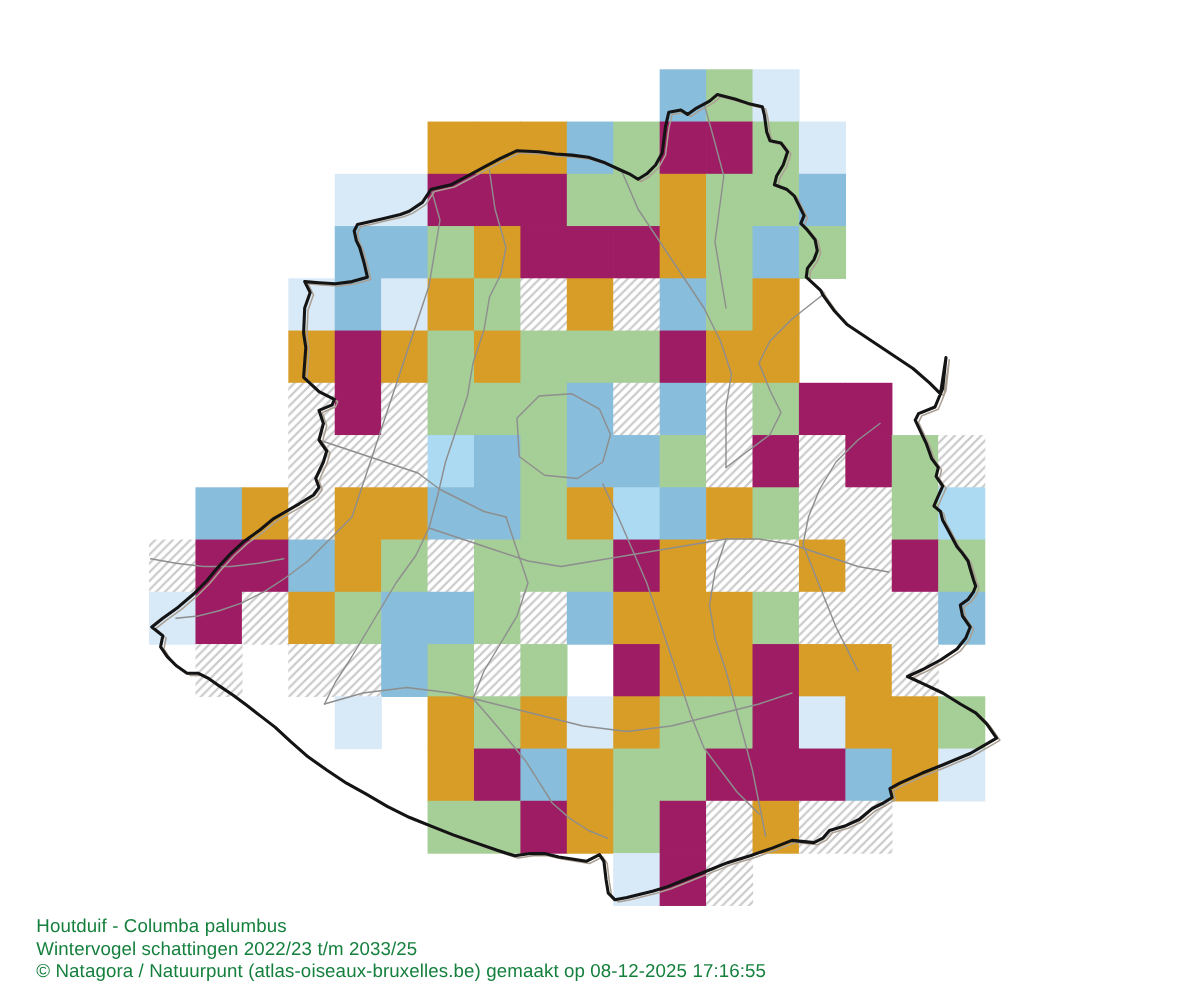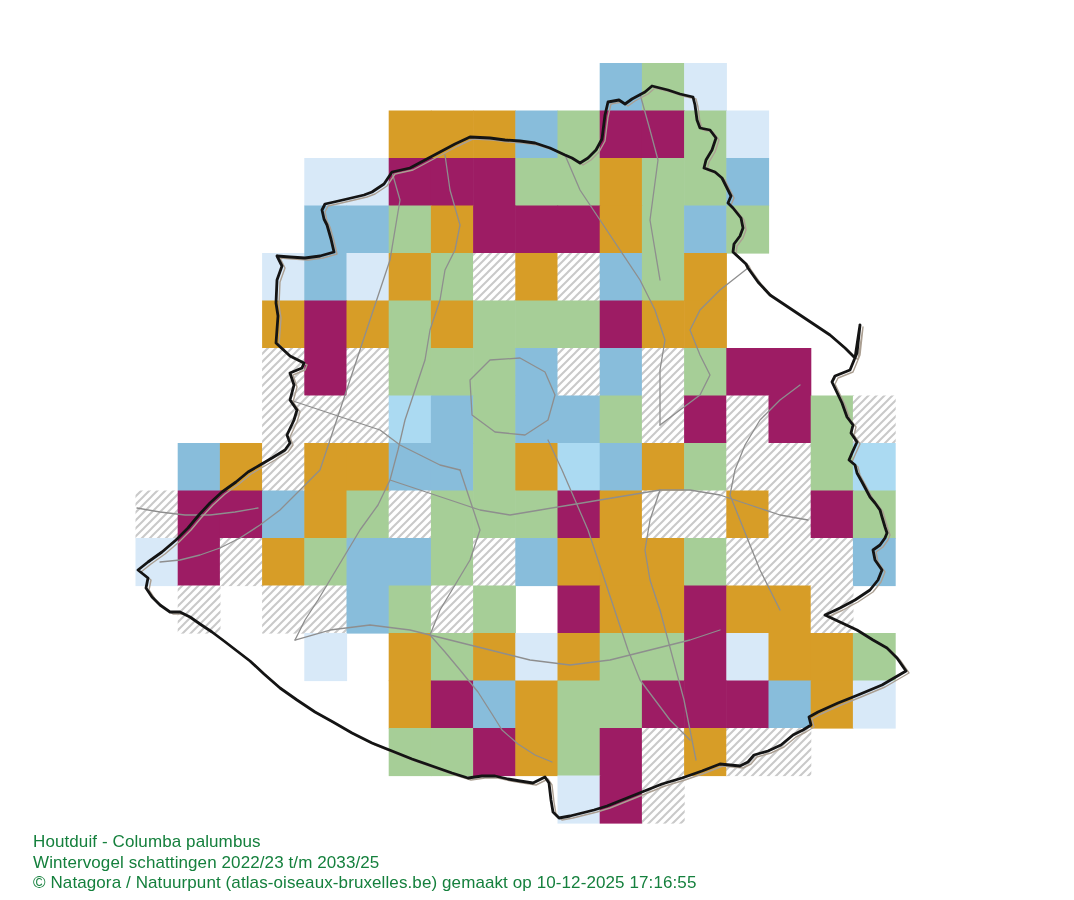--- a/index.html
+++ b/index.html
@@ -238,15 +238,15 @@
         <polyline points="460,470 470,500 480,530 470,560 455,585 440,610 430,635 445,652 460,670 478,692 492,714 502,730 518,744 535,755 552,762" fill="none" stroke="#8e8e8e" stroke-width="1.3" stroke-linejoin="round" stroke-linecap="round"></polyline>
         <polyline points="660,490 650,520 645,550 650,580 660,610 668,640 676,670 684,700 690,730 696,760" fill="none" stroke="#8e8e8e" stroke-width="1.3" stroke-linejoin="round" stroke-linecap="round"></polyline>
         <polyline points="137,508 160,512 185,515 210,515 235,512 258,508" fill="none" stroke="#8e8e8e" stroke-width="1.3" stroke-linejoin="round" stroke-linecap="round"></polyline>
       </g>
       <polyline points="277,256 282,266 277,280 276,303 278,316 276,343 290,356 304,363 302,368 290,373 294,385 290,400 297,410 294,420 287,435 290,443 285,450 272,458 260,465 248,472 236,482 222,492 210,503 198,516 188,528 176,540 162,552 148,562 138,570 148,578 146,588 152,597 160,605 170,612 180,612 190,617 200,624 212,632 224,641 237,651 250,661 264,674 280,688 297,700 315,712 333,722 352,733 372,743 392,751 412,759 432,766 452,773 468,778 482,776 495,776 508,779 520,781 533,783 545,777 549,783 551,800 553,812 559,818 570,816 582,813 594,810 607,806 622,800 642,792 662,784 682,778 702,771 720,764 740,766 748,762 754,755 768,751 781,745 793,735 803,730 811,725 809,717 818,712 838,703 858,695 882,685 906,671 897,658 887,648 873,640 857,630 840,622 825,615 840,608 855,600 870,590 878,580 882,570 875,560 873,550 880,545 885,538 887,533 885,527 882,517 880,510 875,503 870,497 862,482 857,473 855,465 849,460 852,453 857,442 851,433 853,425 847,417 842,403 832,382 835,376 850,370 857,353 860,325 855,358 845,348 830,335 815,325 800,315 785,305 770,295 758,282 748,268 746,264 733,252 734,244 740,236 743,228 741,218 733,208 728,203 731,196 727,188 722,178 715,172 704,168 706,160 712,150 716,138 710,130 700,128 697,120 695,105 693,97 680,94 668,90 660,88 652,86 645,92 632,99 625,104 619,100 608,102 605,115 602,139 596,150 588,158 580,163 572,158 565,155 550,148 535,143 520,141 505,140 490,138 470,137 455,144 440,152 425,160 410,168 392,172 384,184 372,192 364,195 347,199 334,202 325,204 322,210 324,219 327,225 331,239 334,252 320,256 305,258 290,257 277,256" fill="none" stroke="#ab9f92" stroke-width="1.4" stroke-linejoin="round" transform="translate(3,2)"></polyline>
       <polyline points="277,256 282,266 277,280 276,303 278,316 276,343 290,356 304,363 302,368 290,373 294,385 290,400 297,410 294,420 287,435 290,443 285,450 272,458 260,465 248,472 236,482 222,492 210,503 198,516 188,528 176,540 162,552 148,562 138,570 148,578 146,588 152,597 160,605 170,612 180,612 190,617 200,624 212,632 224,641 237,651 250,661 264,674 280,688 297,700 315,712 333,722 352,733 372,743 392,751 412,759 432,766 452,773 468,778 482,776 495,776 508,779 520,781 533,783 545,777 549,783 551,800 553,812 559,818 570,816 582,813 594,810 607,806 622,800 642,792 662,784 682,778 702,771 720,764 740,766 748,762 754,755 768,751 781,745 793,735 803,730 811,725 809,717 818,712 838,703 858,695 882,685 906,671 897,658 887,648 873,640 857,630 840,622 825,615 840,608 855,600 870,590 878,580 882,570 875,560 873,550 880,545 885,538 887,533 885,527 882,517 880,510 875,503 870,497 862,482 857,473 855,465 849,460 852,453 857,442 851,433 853,425 847,417 842,403 832,382 835,376 850,370 857,353 860,325 855,358 845,348 830,335 815,325 800,315 785,305 770,295 758,282 748,268 746,264 733,252 734,244 740,236 743,228 741,218 733,208 728,203 731,196 727,188 722,178 715,172 704,168 706,160 712,150 716,138 710,130 700,128 697,120 695,105 693,97 680,94 668,90 660,88 652,86 645,92 632,99 625,104 619,100 608,102 605,115 602,139 596,150 588,158 580,163 572,158 565,155 550,148 535,143 520,141 505,140 490,138 470,137 455,144 440,152 425,160 410,168 392,172 384,184 372,192 364,195 347,199 334,202 325,204 322,210 324,219 327,225 331,239 334,252 320,256 305,258 290,257 277,256" fill="none" stroke="#141414" stroke-width="2.8" stroke-linejoin="round" stroke-linecap="round"></polyline>
     </svg>
   <div class="footer">
     <div>Houtduif - Columba palumbus</div>
     <div>Wintervogel schattingen 2022/23 t/m 2033/25</div>
-    <div>© Natagora / Natuurpunt (atlas-oiseaux-bruxelles.be) gemaakt op 10-12-2025 17:16:55</div>
+    <div>© Natagora / Natuurpunt (atlas-oiseaux-bruxelles.be) gemaakt op 08-12-2025 17:16:55</div>
   </div>
 </div>
 
 </body></html>

